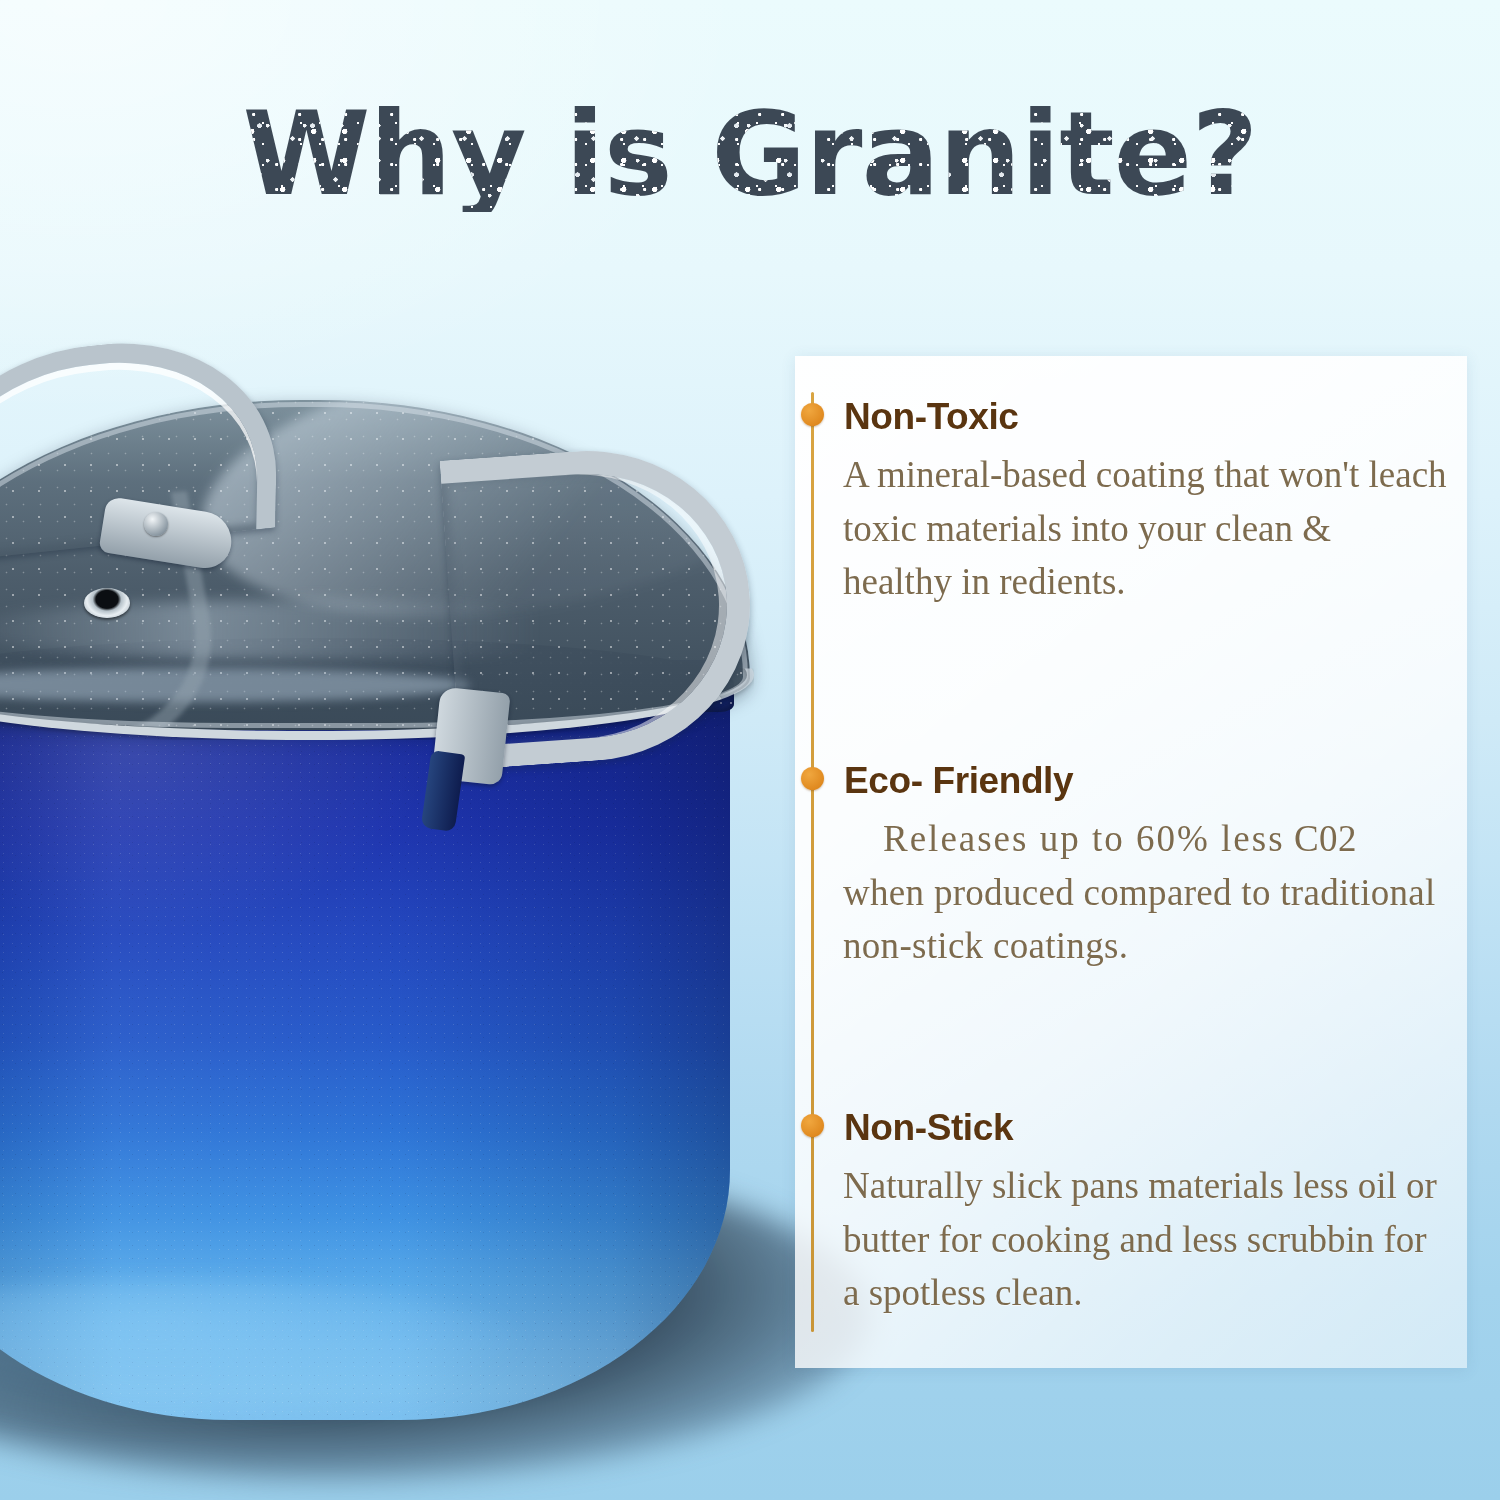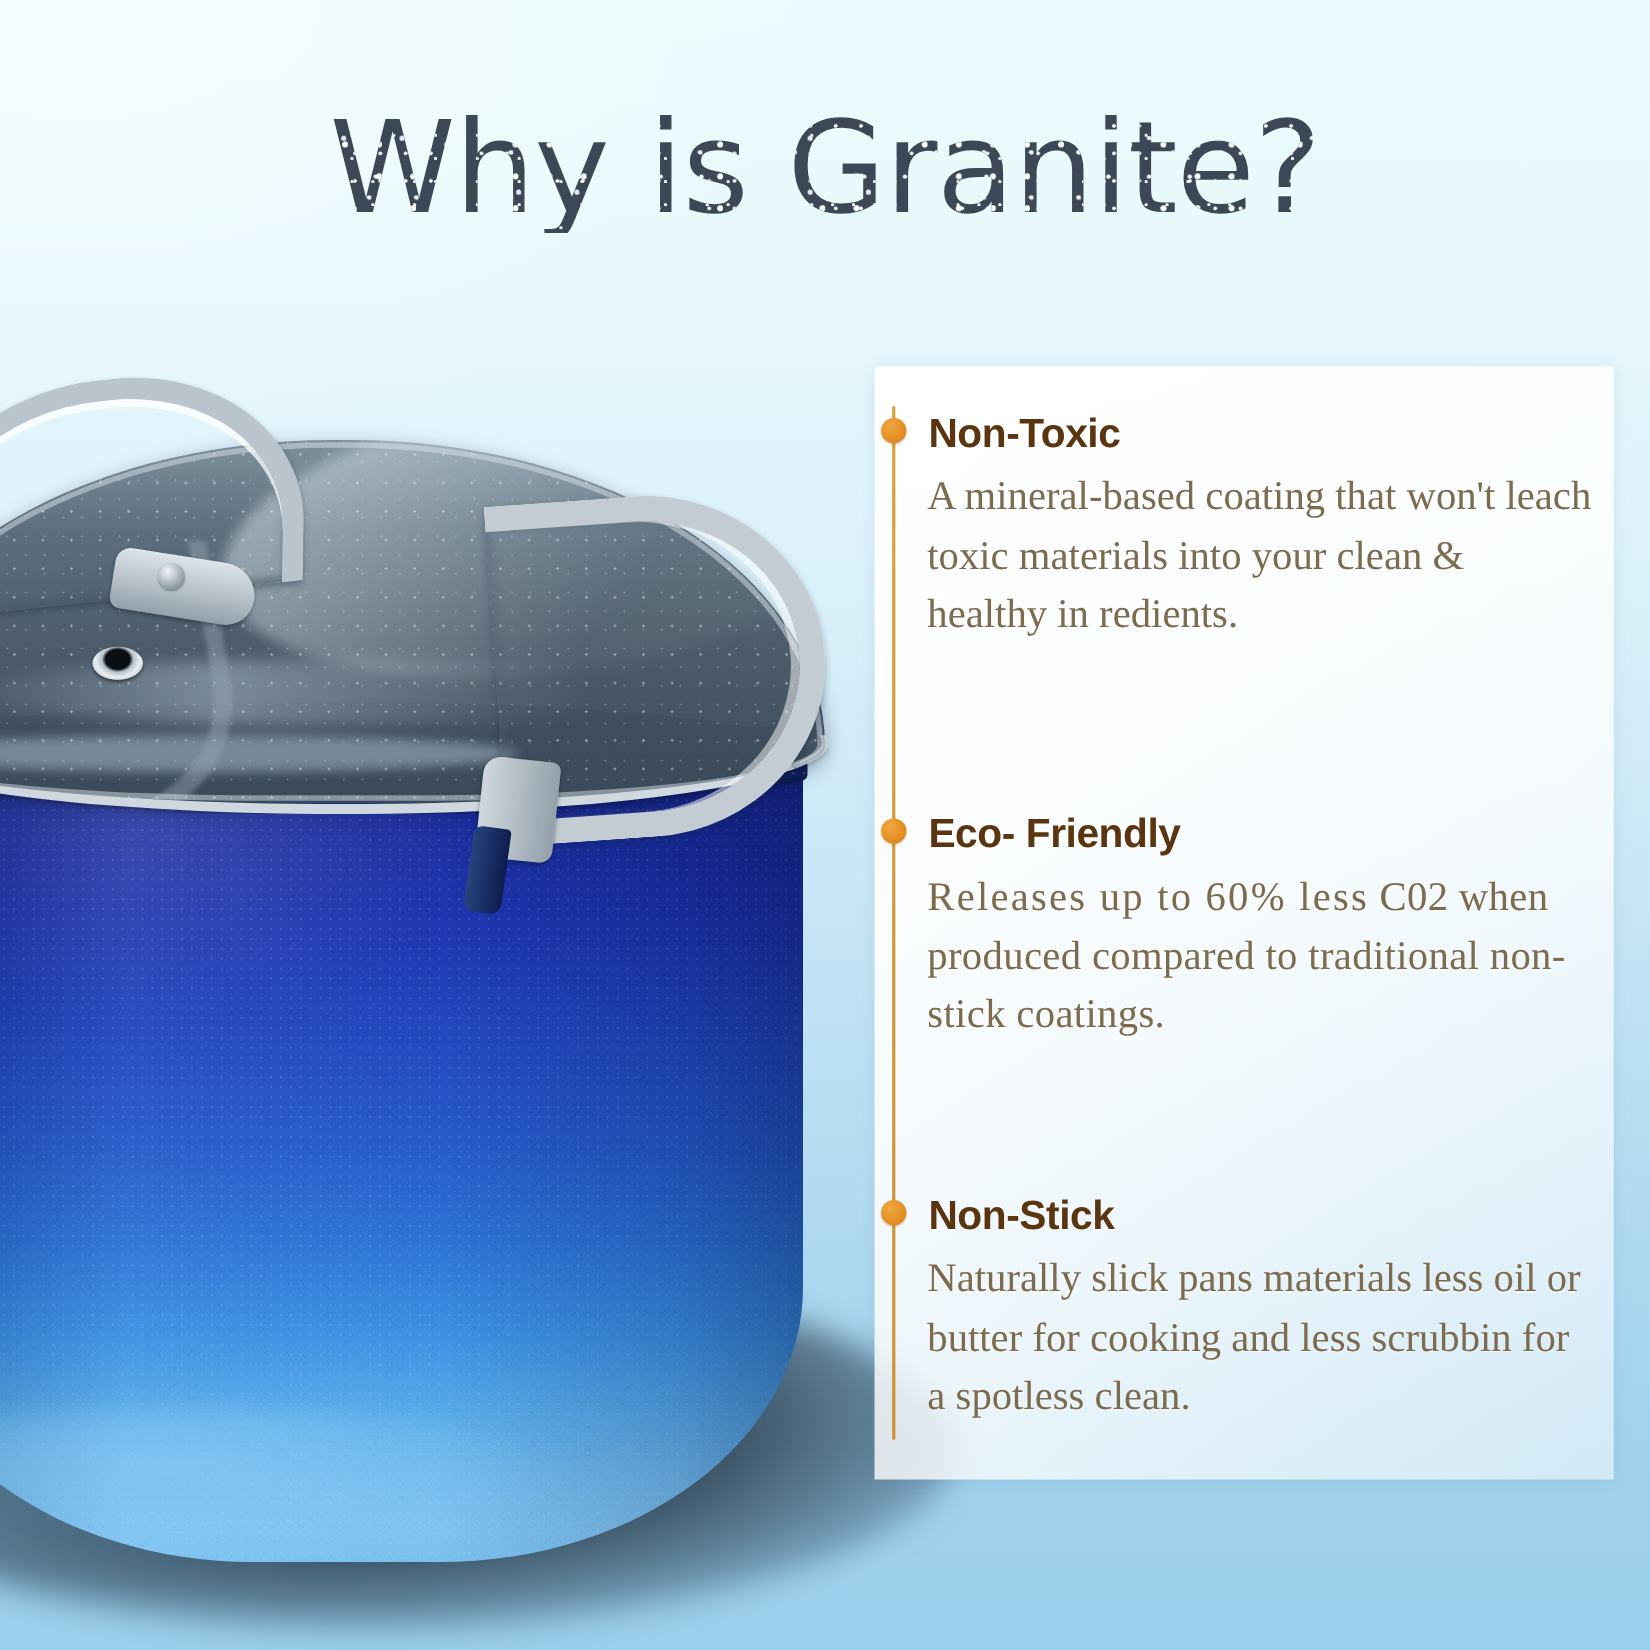--- a/index.html
+++ b/index.html
@@ -271,21 +271,21 @@
     position:absolute; left:676px; top:392px;
     width:34px; height:78px;
     background:linear-gradient(to right,#26457e,#0e1c4e);
     border-radius:8px 4px 10px 10px;
     transform:rotate(8deg);
   }
 
   
   #info-panel{
     position:absolute;
-    left:795px; top:333px;
+    left:795px; top:356px;
     width:672px; height:1012px;
     background:linear-gradient(135deg,
         rgba(255,255,255,.97) 0%,
         rgba(255,255,255,.93) 30%,
         rgba(255,255,255,.80) 58%,
         rgba(255,255,255,.64) 80%,
         rgba(255,255,255,.52) 100%);
     box-shadow:0 2px 14px rgba(60,100,140,.12);
   }
   .timeline{
@@ -321,40 +321,40 @@
     width:604px;
     margin:0;
     font-family:Liberation Serif, serif;
     font-size:37px;
     font-weight:400;
     line-height:1.45;
     color:#7d6b4e;
     text-shadow:0 1px 0 rgba(255,255,255,.5);
   }
   .block.spaced p{ letter-spacing:.3px; }
-  .block.spaced p .wide{ letter-spacing:2.0px; }
+  .block.spaced p .wide{ letter-spacing:2.0px;margin-left:40px; }
 
   #block-0{ top:386px; }
   #block-1{ top:750px; }
   #block-2{ top:1097px; }
   
   .blocks .block{ position:absolute; }
   .blocks #block-0{ top:40px; }
   .blocks #block-1{ top:404px; }
   .blocks #block-2{ top:751px; }
 
   
   #page-title{
     position:absolute;
     left:0; top:96px;
     width:1500px;
     text-align:center;
     font-family:"DejaVu Sans", sans-serif;
     font-size:116px;
-    font-weight:400;
+    font-weight:700;
     letter-spacing:-1px;
     line-height:1;
     color:#3c4855;
     -webkit-text-fill-color:transparent;
     background-color:#3c4855;
     background-image:
       radial-gradient(circle at 12% 22%, #ffffff 0 2.6px, transparent 2.9px),
       radial-gradient(circle at 64% 72%, #eef2f5 0 2.0px, transparent 2.3px),
       radial-gradient(circle at 38% 58%, #ffffff 0 1.5px, transparent 1.8px),
       radial-gradient(circle at 84% 18%, #e4eaef 0 2.3px, transparent 2.6px),

